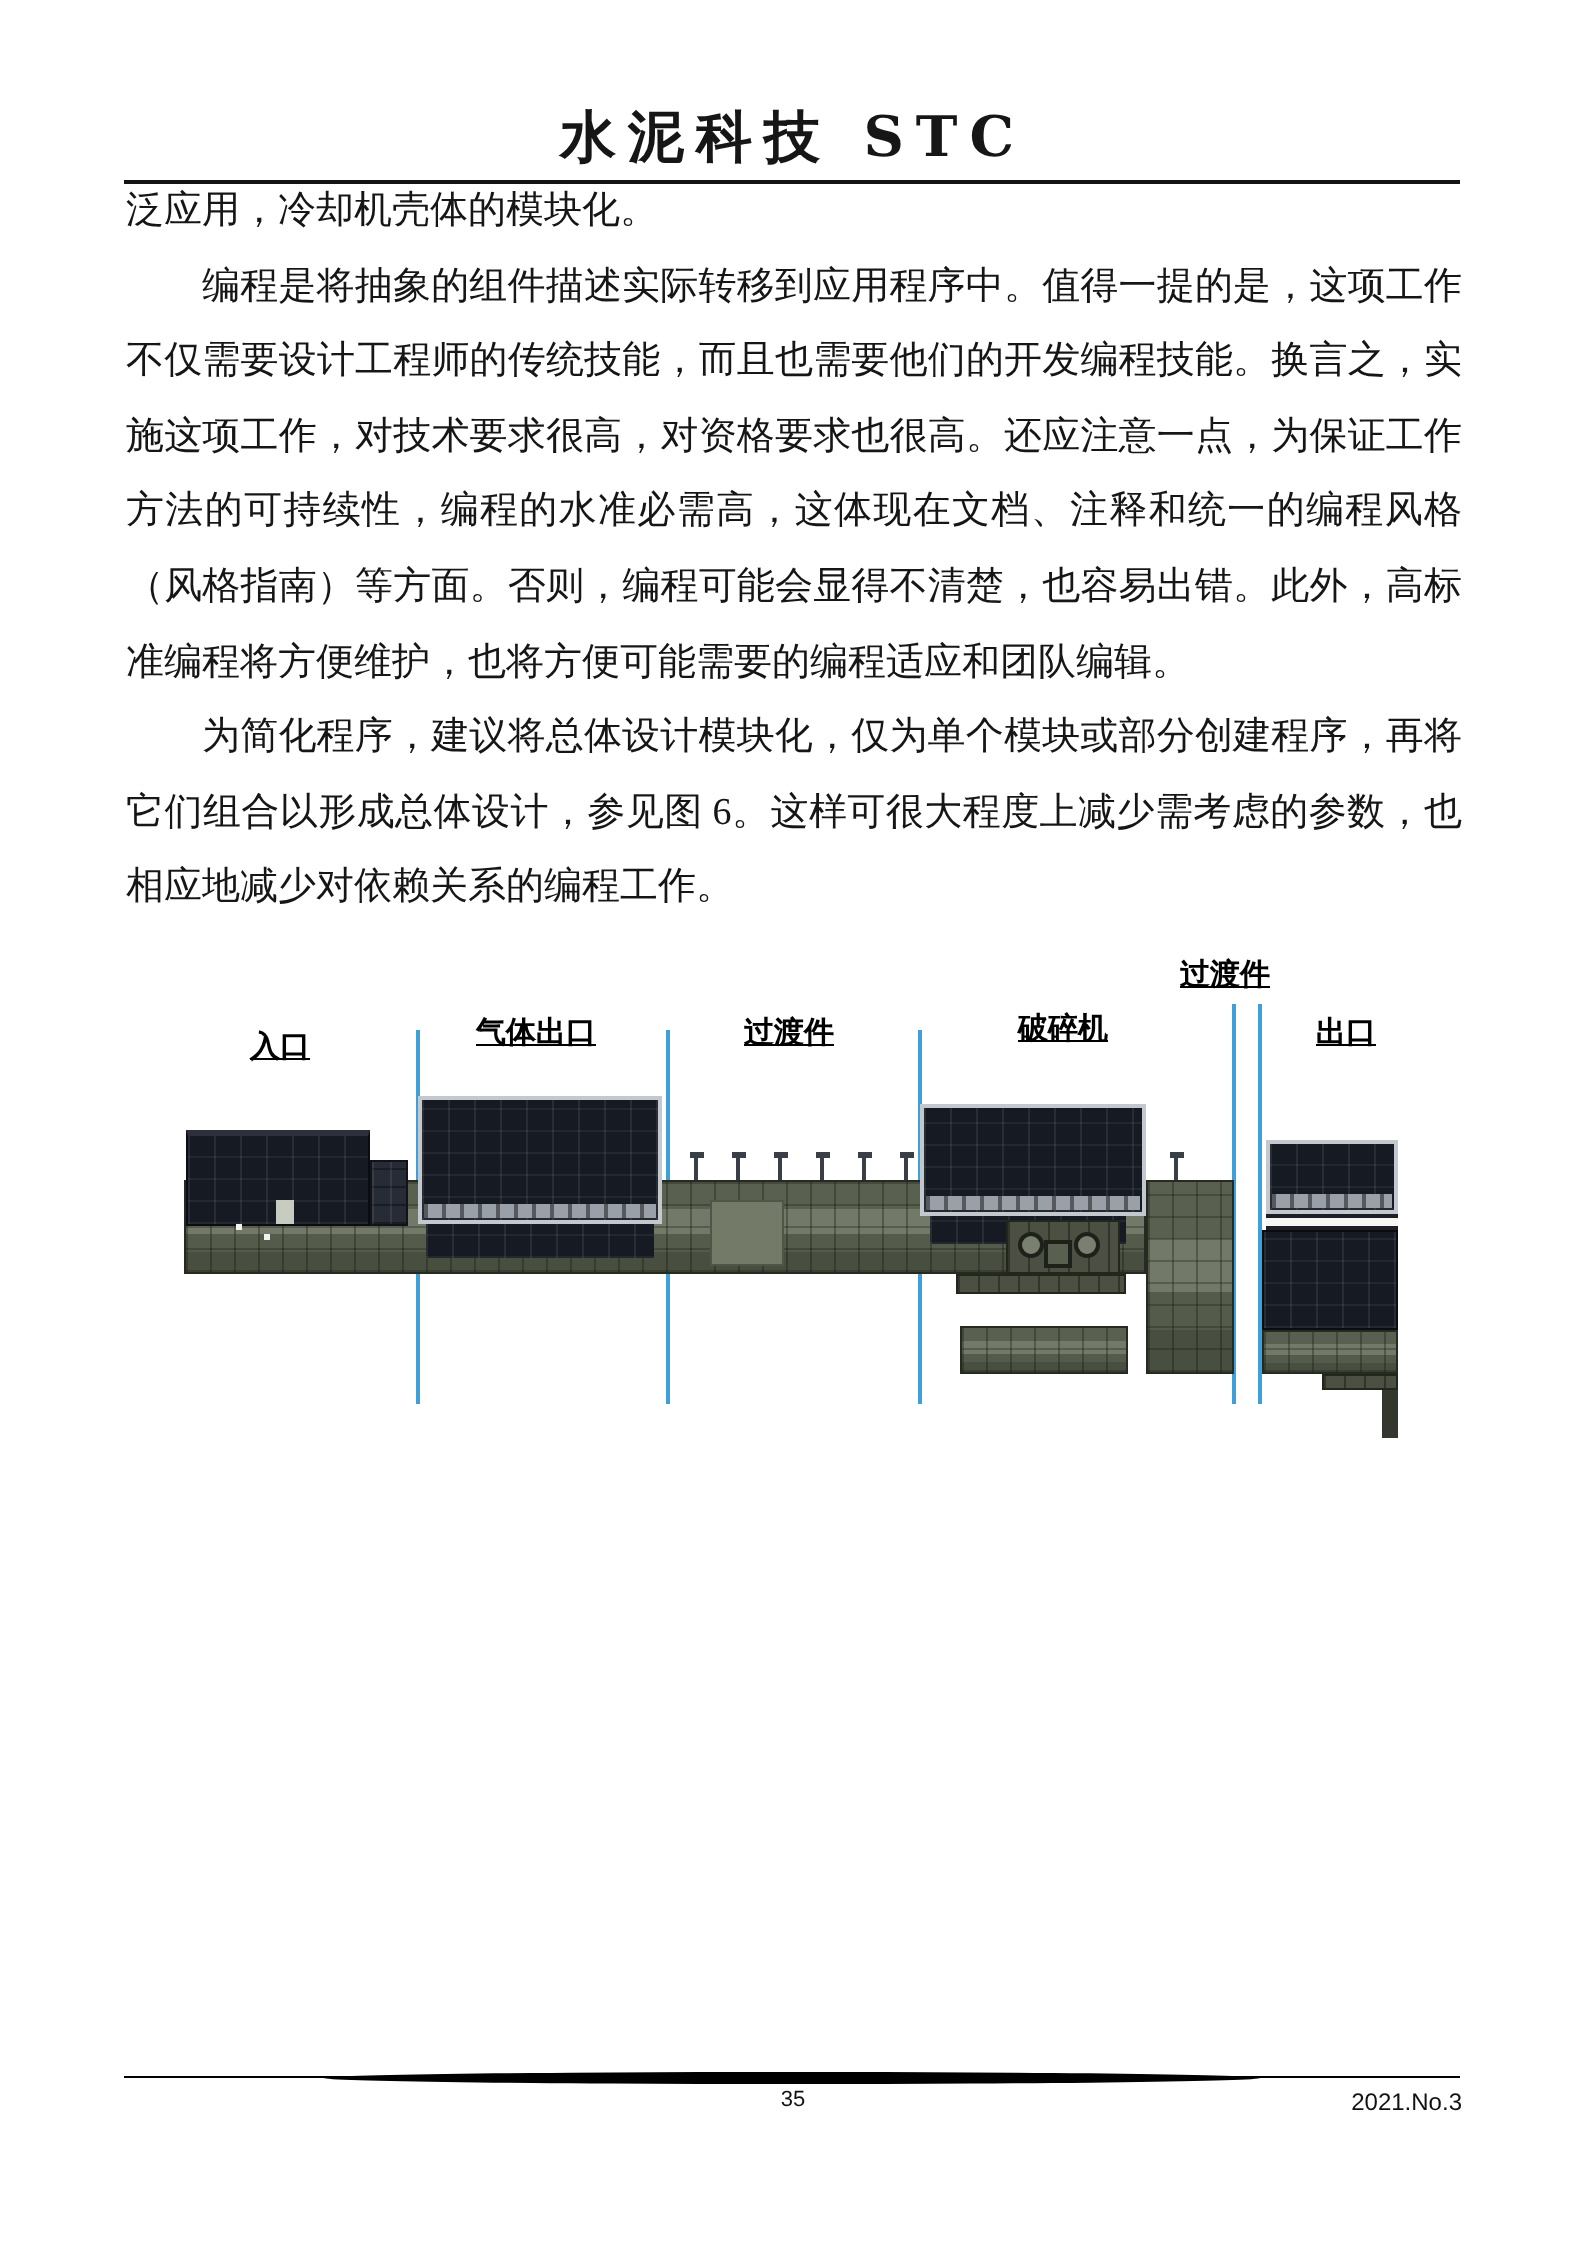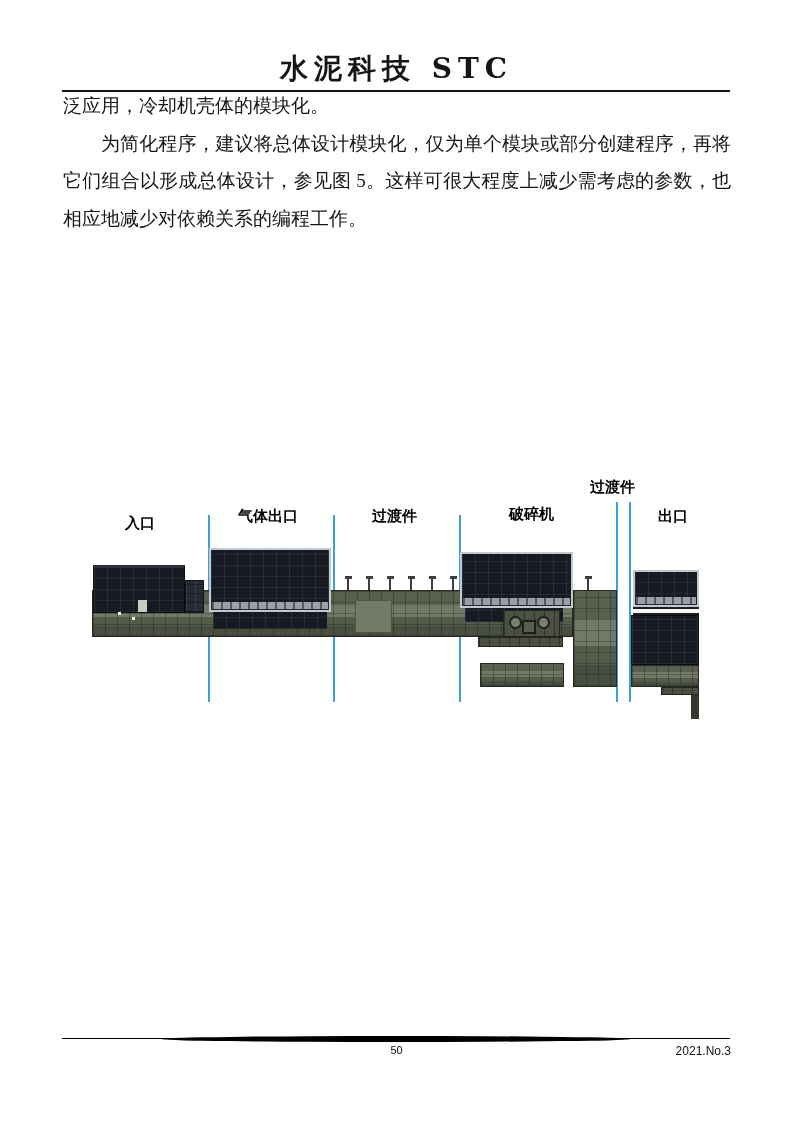--- a/index.html
+++ b/index.html
@@ -30,21 +30,21 @@
   .figure-canvas { position:absolute; left:85px; top:470px; width:640px; height:266px; }
   .part { position:absolute; box-sizing:border-box; }
   .vline { position:absolute; width:2px; background:#3f9fd8; }
   #bl1 { left:123px; top:45px; height:187px; }
   #bl2 { left:248px; top:45px; height:187px; }
   #bl3 { left:374px; top:45px; height:187px; }
   #bl4 { left:531px; top:32px; height:200px; }
   #bl5 { left:544px; top:32px; height:200px; }
   .fig-label {
     position:absolute; font-family:"Liberation Sans","DejaVu Sans",sans-serif;
-    font-weight:bold; font-size:15px; color:#000; white-space:nowrap;
+    font-weight:bold; font-size:15px; color:#000; white-space:nowrap;text-decoration:underline;
   }
   #lb-inlet       { left:40px;  top:44px; }
   #lb-gas-outlet  { left:153px; top:37px; }
   #lb-transition1 { left:287px; top:37px; }
   #lb-crusher     { left:424px; top:35px; }
   #lb-transition2 { left:505px; top:8px;  }
   #lb-outlet      { left:573px; top:37px; }
   .grid-dark {
     background-color:#161a22;
     background-image:
@@ -106,21 +106,22 @@
 </head>
 <body>
 
 <div class="page">
 
   <div class="journal-title">水泥科技 STC</div>
   <div class="header-rule"></div>
 
   <div class="textblock" id="content-top">
     <p>泛应用，冷却机壳体的模块化。</p>
-    <p class="indent">为简化程序，建议将总体设计模块化，仅为单个模块或部分创建程序，再将它们组合以形成总体设计，参见图 5。这样可很大程度上减少需考虑的参数，也相应地减少对依赖关系的编程工作。</p>
+    <p class="indent">编程是将抽象的组件描述实际转移到应用程序中。值得一提的是，这项工作不仅需要设计工程师的传统技能，而且也需要他们的开发编程技能。换言之，实施这项工作，对技术要求很高，对资格要求也很高。还应注意一点，为保证工作方法的可持续性，编程的水准必需高，这体现在文档、注释和统一的编程风格（风格指南）等方面。否则，编程可能会显得不清楚，也容易出错。此外，高标准编程将方便维护，也将方便可能需要的编程适应和团队编辑。</p>
+    <p class="indent">为简化程序，建议将总体设计模块化，仅为单个模块或部分创建程序，再将它们组合以形成总体设计，参见图 6。这样可很大程度上减少需考虑的参数，也相应地减少对依赖关系的编程工作。</p>
   </div>
 
   <div class="figure-canvas">
 
     <div class="vline" id="bl1"></div>
     <div class="vline" id="bl2"></div>
     <div class="vline" id="bl3"></div>
     <div class="vline" id="bl4"></div>
     <div class="vline" id="bl5"></div>
 
@@ -168,16 +169,16 @@
     <div class="part grid-green-dark" style="left:576px; top:217px; width:38px; height:8px;"></div>
     <div class="part" style="left:606px; top:225px; width:8px; height:24px; background:#33372d;"></div>
   </div>
 
 
 
   <div class="footer-rule">
     <div class="thin"></div>
     <div class="lens"></div>
   </div>
-  <div class="page-number">50</div>
+  <div class="page-number">35</div>
   <div class="issue-number">2021.No.3</div>
 
 </div>
 
 </body></html>

